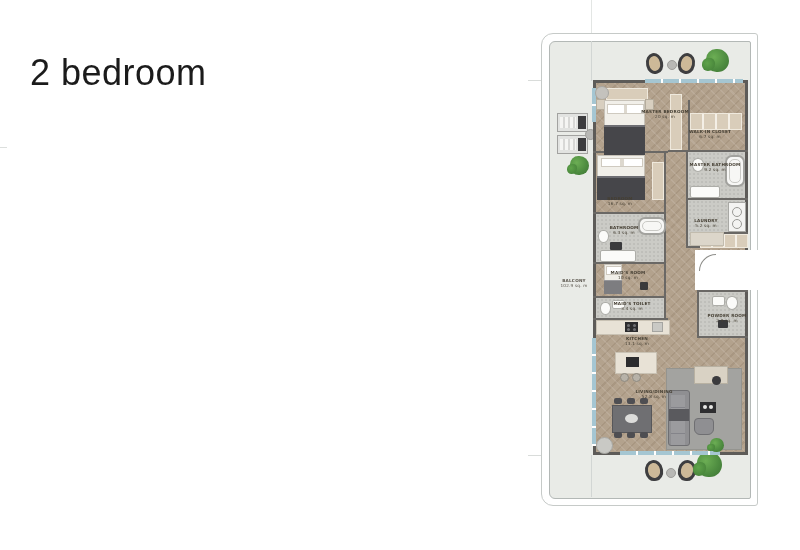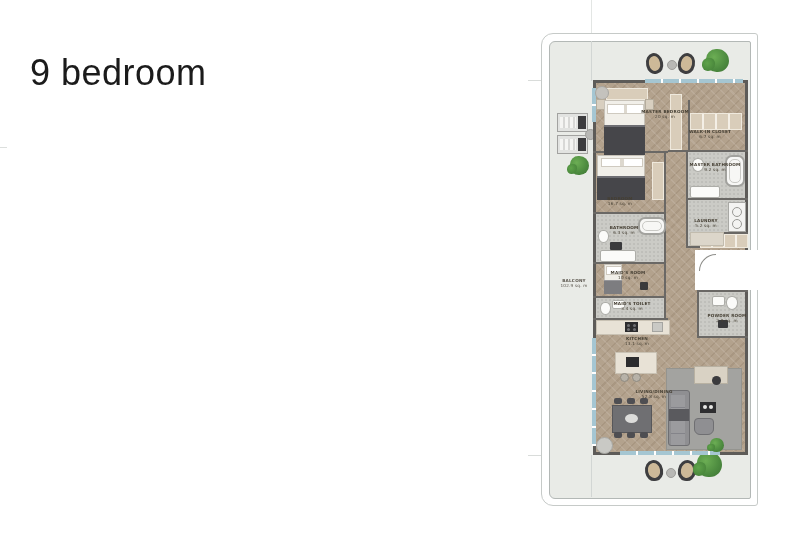--- a/index.html
+++ b/index.html
@@ -226,21 +226,21 @@
   .lbl-maid{left:628px;top:270px;}
   .lbl-mtoilet{left:632px;top:301px;}
   .lbl-powder{left:727px;top:313px;}
   .lbl-kitchen{left:637px;top:336px;}
   .lbl-living{left:654px;top:389px;}
   .lbl-balcony{left:574px;top:278px;color:#5a554d;}
 </style>
 </head>
 <body>
 
-<div class="abs page-title">9 bedroom</div>
+<div class="abs page-title">2 bedroom</div>
 
 <div class="abs plan">
 
   <div class="abs tick tick-v-top"></div>
   <div class="abs tick tick-h-unittop"></div>
   <div class="abs tick tick-h-unitbot"></div>
   <div class="abs tick-left-edge"></div>
   <div class="abs outer-line"></div>
   <div class="abs balcony"></div>
   <div class="abs balcony-divider bd-top"></div>

